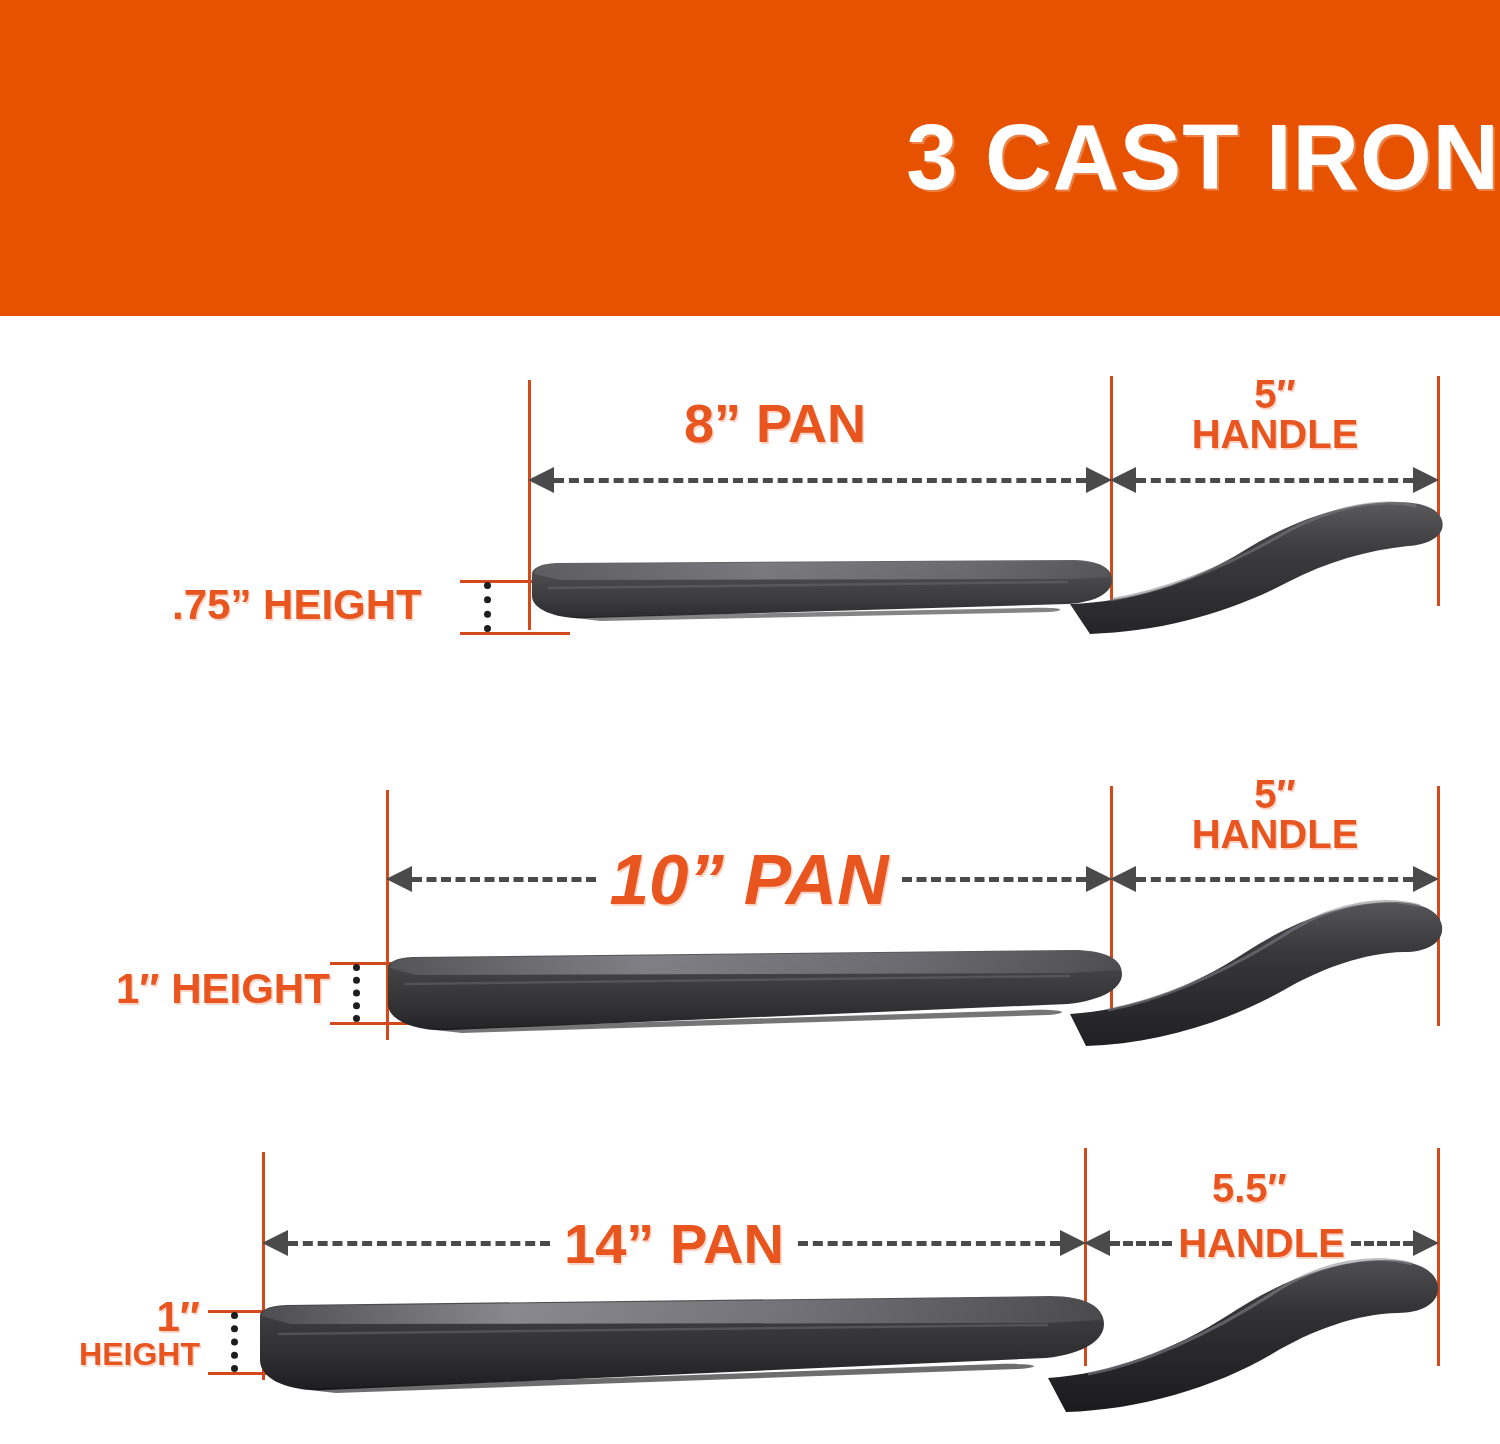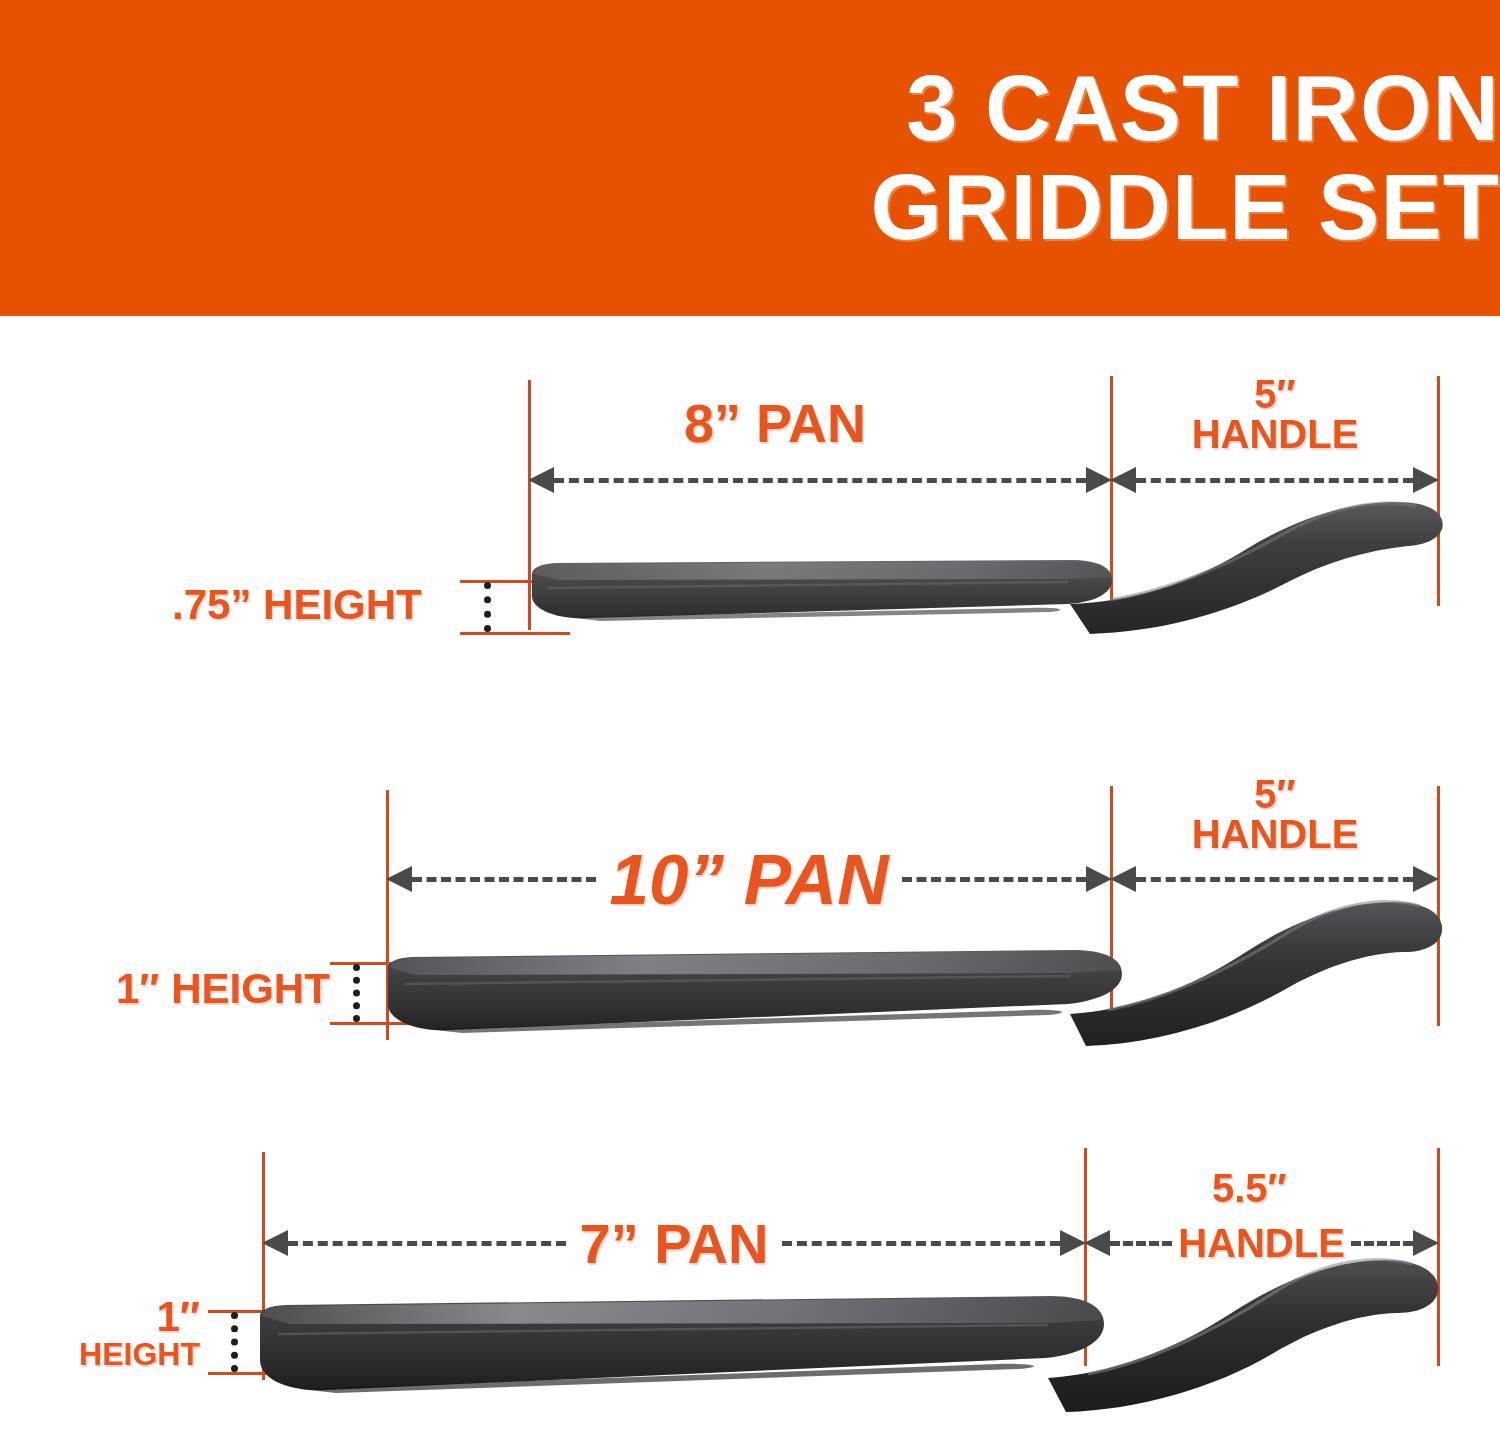--- a/index.html
+++ b/index.html
@@ -136,21 +136,20 @@
   .pan-art { position: absolute; }
   .pan-art svg { display: block; }
 </style>
 </head>
 <body>
 
 <div id="page">
 
   <div id="header-banner">
     <div class="header-line">3 CAST IRON</div>
-    <div class="header-line">GRIDDLE SET</div>
   </div>
 
   <div class="pan-section" id="section-8">
 
     <div class="vline" style="left:528px; top:64px; height:250px;"></div>
     <div class="vline" style="left:1110px; top:60px; height:230px;"></div>
     <div class="vline" style="left:1437px; top:60px; height:230px;"></div>
 
     <div class="dimrow" style="left:528px; top:151px; width:584px;">
       <div class="arrow-left"></div>
@@ -304,21 +303,21 @@
 
   <div class="pan-section" id="section-12">
 
     <div class="vline" style="left:262px; top:32px; height:228px;"></div>
     <div class="vline" style="left:1084px; top:28px; height:218px;"></div>
     <div class="vline" style="left:1437px; top:28px; height:218px;"></div>
 
     <div class="dimrow" style="left:262px; top:110px; width:824px;">
       <div class="arrow-left"></div>
       <div class="dash-seg"></div>
-      <div class="label-inline label-big" style="font-size:56px;">7” PAN</div>
+      <div class="label-inline label-big" style="font-size:56px;">14” PAN</div>
       <div class="dash-seg"></div>
       <div class="arrow-right"></div>
     </div>
 
     <div class="dimrow" style="left:1084px; top:110px; width:355px;">
       <div class="arrow-left"></div>
       <div class="dash-seg"></div>
       <div class="label-inline" style="font-size:40px; padding:0 6px;">HANDLE</div>
       <div class="dash-seg"></div>
       <div class="arrow-right"></div>

